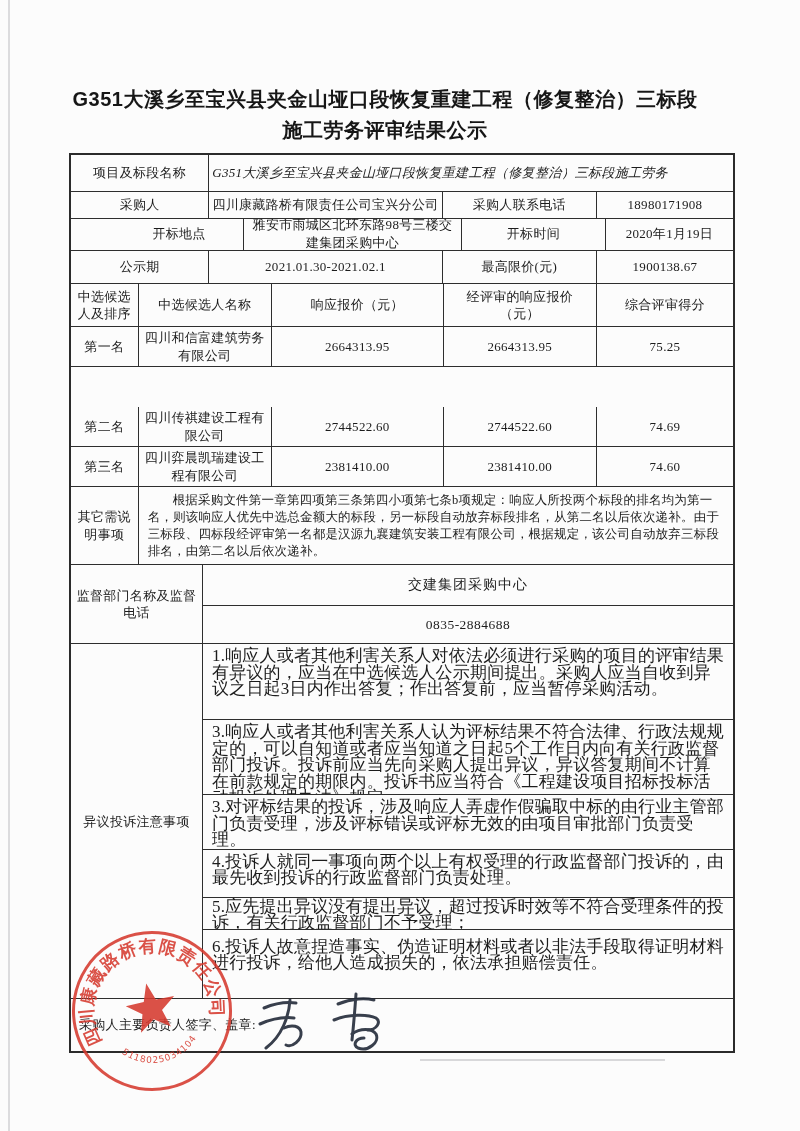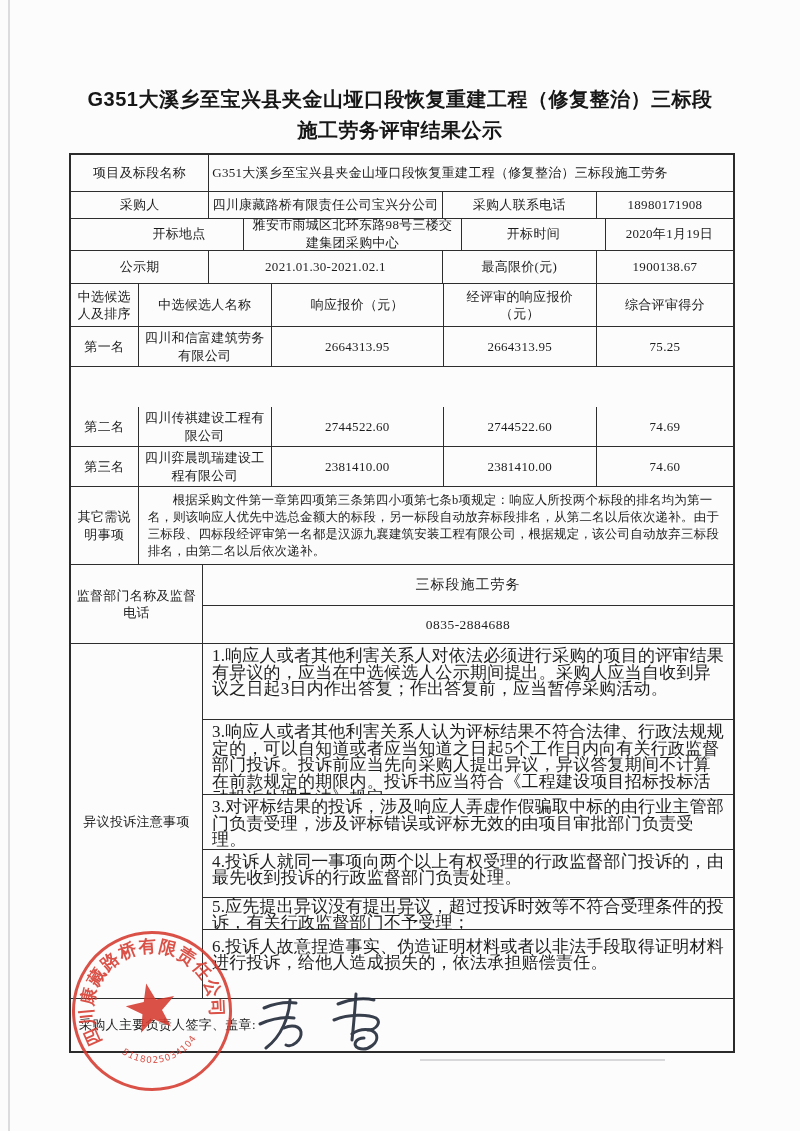--- a/index.html
+++ b/index.html
@@ -6,21 +6,21 @@
   body{
     width:800px;height:1131px;position:relative;
     background:#fcfcfc;
     font-family:"Liberation Serif","DejaVu Serif",serif;
     color:#1c1c1c;overflow:hidden;
   }
   .scan-line{position:absolute;left:8px;top:0;width:2px;height:1131px;background:#dcdcde;}
   .shadow-line{position:absolute;left:420px;top:1059px;width:245px;height:2px;background:#b9b9bd;opacity:.55;}
 
   .doc-title{
-    position:absolute;top:84px;left:78px;width:644px;
+    position:absolute;top:84px;left:63px;width:644px;
     text-align:center;font-family:"Liberation Sans","DejaVu Sans",sans-serif;
     font-weight:700;font-size:20px;line-height:31px;letter-spacing:.5px;color:#161616;
   }
 
   .table{
     position:absolute;left:69px;top:153px;width:666px;height:900px;
     border:2px solid #2b2b2b;box-sizing:border-box;
     display:flex;flex-direction:column;background:transparent;
   }
   .row{display:flex;border-bottom:1.5px solid #2e2e2e;box-sizing:border-box;}
@@ -44,21 +44,21 @@
   }
   .para:last-child{border-bottom:none;}
 
   
   .h-r1{height:44px;} .h-r2{height:32px;} .h-r3{height:32px;padding-left:44px;} .h-r4{height:40px;}
   .h-ch{height:52px;} .h-c1{height:44px;} .h-c2{height:42px;margin-top:40px;} .h-c3{height:40px;}
   .h-other{height:78px;} .h-sup{height:79px;} .h-obj{height:355px;} .h-sig{height:62px;}
 
   
   .w-ilabel{width:139px;} .w-ival{width:235px;} .w-ilabel2{width:155px;} .w-ival2{width:137px;}
-  .w-iwide{width:527px;}
+  .w-iwide{width:527px;font-style:italic;}
   
   .w-rank{width:68px;} .w-name{width:134px;} .w-price{width:173px;} .w-rprice{width:154px;} .w-score{width:137px;}
   
   .w-olabel{width:68px;} .w-ocontent{width:598px;}
   .w-slabel{width:132px;} .w-scontent{width:534px;}
 
   .other-text{display:block;font-size:12.5px;line-height:17px;text-align:left;
     text-indent:2em;padding:5px 9px;letter-spacing:.2px;align-self:flex-start;}
   .sup-name{font-size:14px;letter-spacing:1px;}
   .sup-phone{font-size:13.5px;letter-spacing:.5px;}
@@ -143,21 +143,21 @@
   <div class="row h-other">
     <div class="cell w-olabel">其它需说明事项</div>
     <div class="cell w-ocontent" style="align-items:flex-start;padding:0;">
       <span class="other-text">根据采购文件第一章第四项第三条第四小项第七条b项规定：响应人所投两个标段的排名均为第一名，则该响应人优先中选总金额大的标段，另一标段自动放弃标段排名，从第二名以后依次递补。由于三标段、四标段经评审第一名都是汉源九襄建筑安装工程有限公司，根据规定，该公司自动放弃三标段排名，由第二名以后依次递补。</span>
     </div>
   </div>
 
   <div class="row h-sup">
     <div class="cell w-slabel">监督部门名称及监督电话</div>
     <div class="substack w-scontent">
-      <div class="subcell sup-name" style="height:41px;">三标段施工劳务</div>
+      <div class="subcell sup-name" style="height:41px;">交建集团采购中心</div>
       <div class="subcell sup-phone" style="height:38px;">0835-2884688</div>
     </div>
   </div>
 
   <div class="row h-obj">
     <div class="cell w-slabel">异议投诉注意事项</div>
     <div class="substack w-scontent">
       <div class="para" style="height:76px;">1.响应人或者其他利害关系人对依法必须进行采购的项目的评审结果有异议的，应当在中选候选人公示期间提出。采购人应当自收到异议之日起3日内作出答复；作出答复前，应当暂停采购活动。</div>
       <div class="para" style="height:75px;">3.响应人或者其他利害关系人认为评标结果不符合法律、行政法规规定的，可以自知道或者应当知道之日起5个工作日内向有关行政监督部门投诉。投诉前应当先向采购人提出异议，异议答复期间不计算在前款规定的期限内。投诉书应当符合《工程建设项目招标投标活动投诉处理办法》规定。</div>
       <div class="para" style="height:55px;">3.对评标结果的投诉，涉及响应人弄虚作假骗取中标的由行业主管部门负责受理，涉及评标错误或评标无效的由项目审批部门负责受理。</div>

